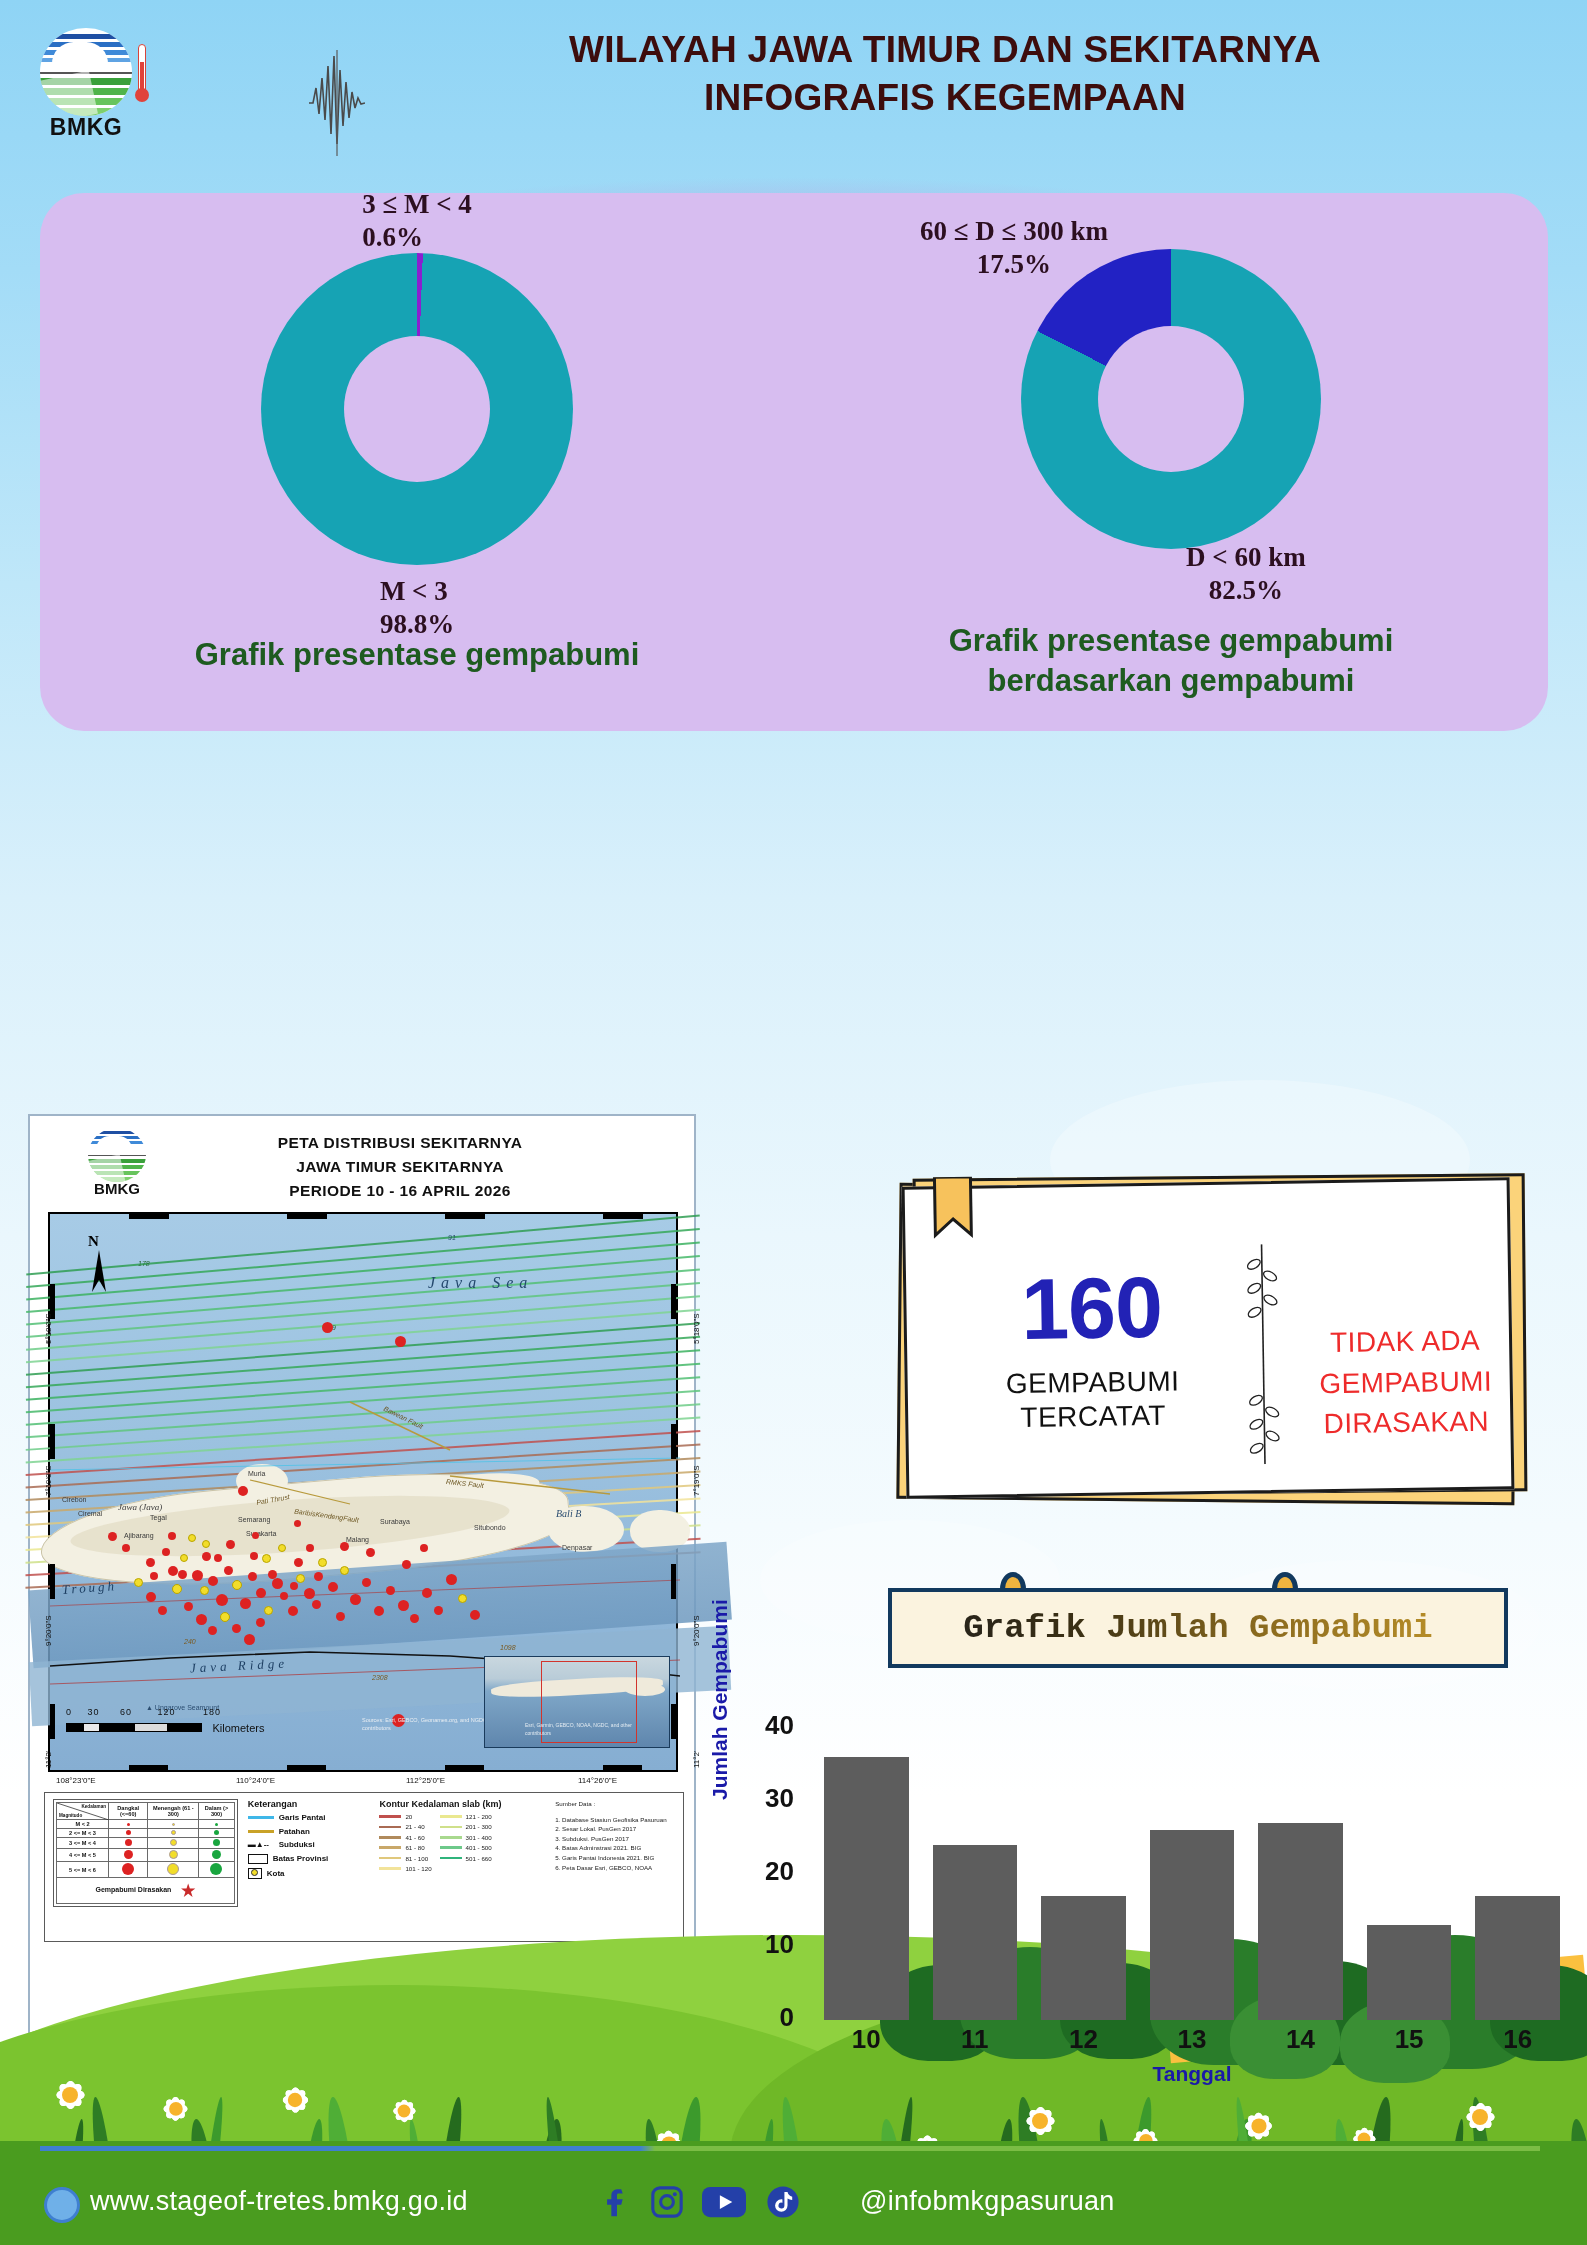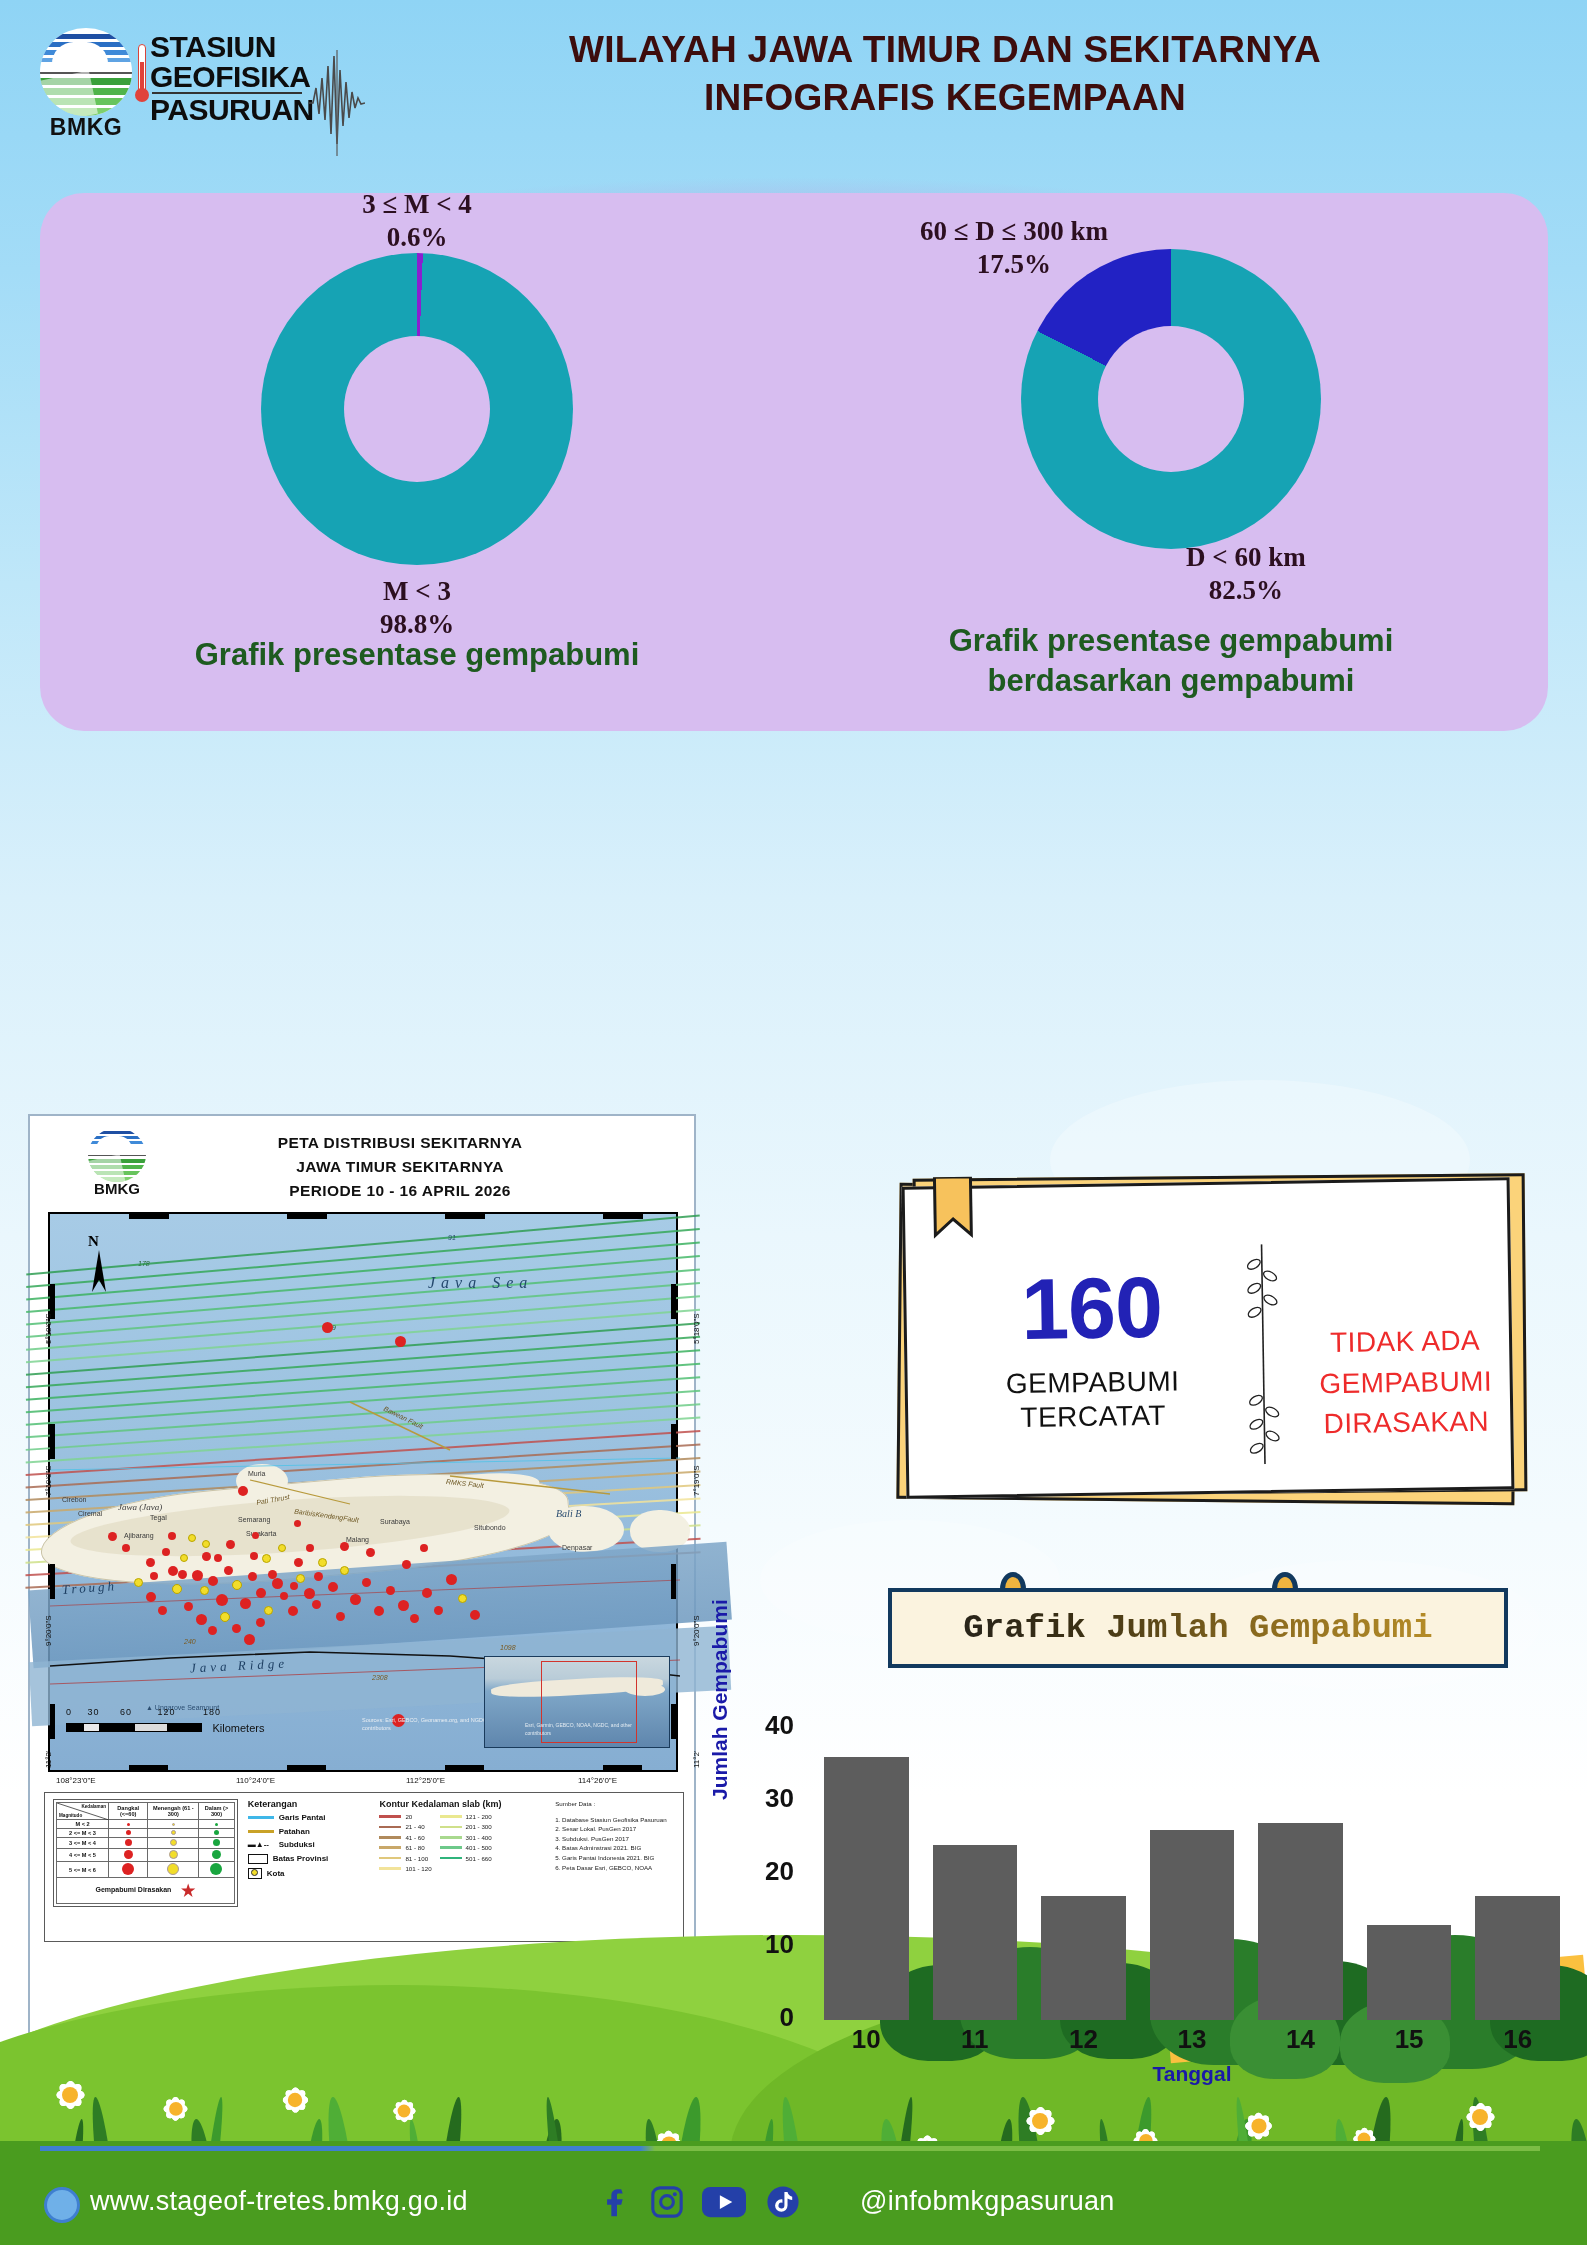--- a/index.html
+++ b/index.html
@@ -35,21 +35,21 @@
     color:#3d0d0d;font-weight:bold;font-size:37px;line-height:1.3;letter-spacing:.3px;}
 
   
   .donut-card{position:absolute;left:40px;top:193px;width:1508px;height:538px;
     background:#d7bdf0;border-radius:44px;}
   .donut-unit{position:absolute;top:0;width:754px;height:538px;}
   .donut-holder{position:absolute;left:50%;transform:translateX(-50%);top:48px;width:312px;height:312px;}
   .donut{width:312px;height:312px;border-radius:50%;}
   .donut::after{content:"";position:absolute;left:50%;top:50%;transform:translate(-50%,-50%);
     width:146px;height:146px;border-radius:50%;background:#d7bdf0;}
-  .dlabel{position:absolute;text-align:center;color:#2c0f20;font-weight:bold;
+  .dlabel{position:absolute;text-align:left;color:#2c0f20;font-weight:bold;
     font-family:"Liberation Serif",serif;font-size:27px;line-height:1.23;white-space:nowrap;}
   .caption{position:absolute;left:0;width:100%;text-align:center;color:#1e5b20;
     font-weight:bold;font-size:31px;line-height:1.3;}
 
   
   .map-panel{position:absolute;left:28px;top:1114px;width:668px;height:977px;
     background:#fff;border:2px solid #9fb4c8;}
   .map-head{position:relative;height:96px;}
   .map-head .mini-logo{position:absolute;left:58px;top:12px;width:58px;height:72px;}
   .mini-oval{position:absolute;left:0;top:0;width:58px;height:54px;border-radius:50%;overflow:hidden;background:#fff;}
@@ -156,26 +156,20 @@
         <div class="bs" style="top:70px;height:7px;background:#67c45c;"></div>
         <div class="bs" style="top:80px;height:8px;background:#7ed06d;"></div>
         <div style="position:absolute;left:-4px;top:48px;width:58px;height:44px;background:#fff;transform:rotate(-12deg);opacity:.55;"></div>
       </div>
       <div class="bmkg-word">BMKG</div>
     </div>
     <div class="thermo">
       <div class="tube"></div>
         <div class="fill"></div>
         <div class="bulb"></div>
-    </div>
-    <div class="sgp">
-      <div>STASIUN</div>
-      <div>GEOFISIKA</div>
-      <div class="rule"></div>
-      <div>PASURUAN</div>
     </div>
     <svg class="wave" width="56" height="110" viewBox="0 0 56 110">
       <polyline points="0,55 4,55 7,40 10,66 13,30 16,72 19,18 22,86 25,8 28,96 31,22 34,78 37,34 40,70 43,44 46,60 49,50 52,56 56,55" fill="none" stroke="#4a4a4a" stroke-width="1.6"></polyline>
       <line x1="28" y1="2" x2="28" y2="108" stroke="#5a5a5a" stroke-width="1.2"></line>
     </svg>
   </div>
   <div class="title">
     <div>WILAYAH JAWA TIMUR DAN SEKITARNYA</div>
     <div>INFOGRAFIS KEGEMPAAN</div>
   </div>

